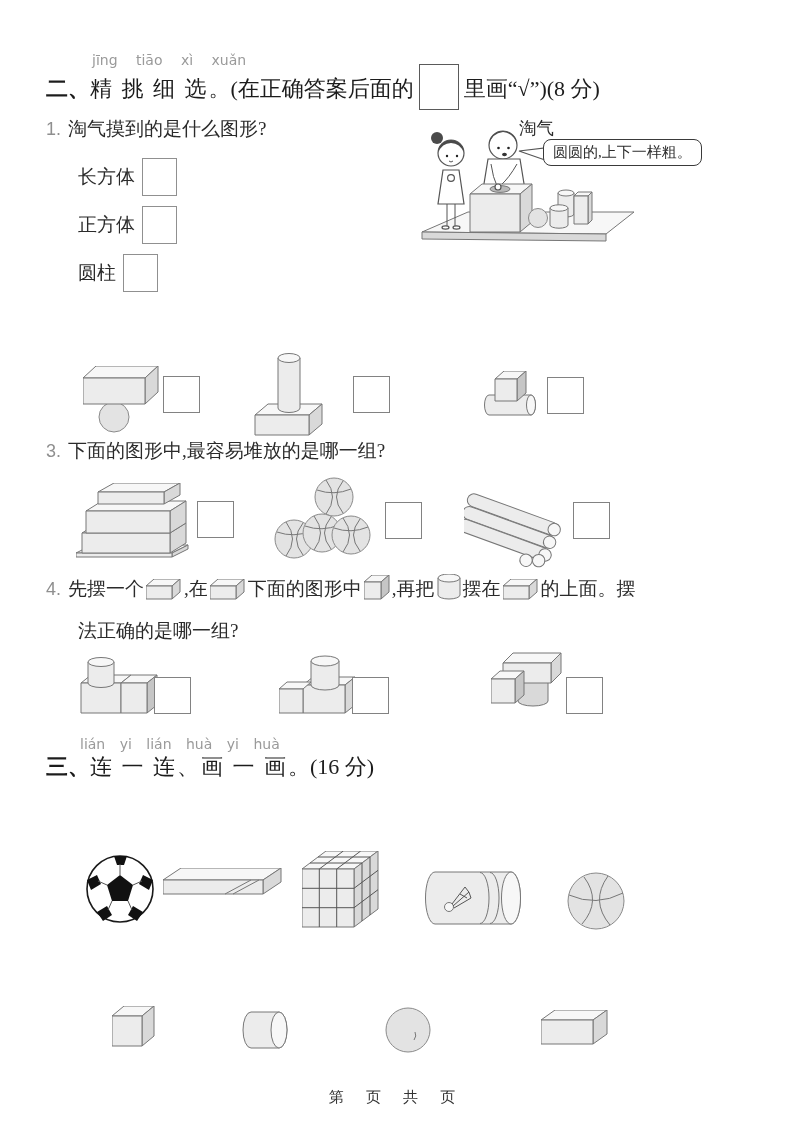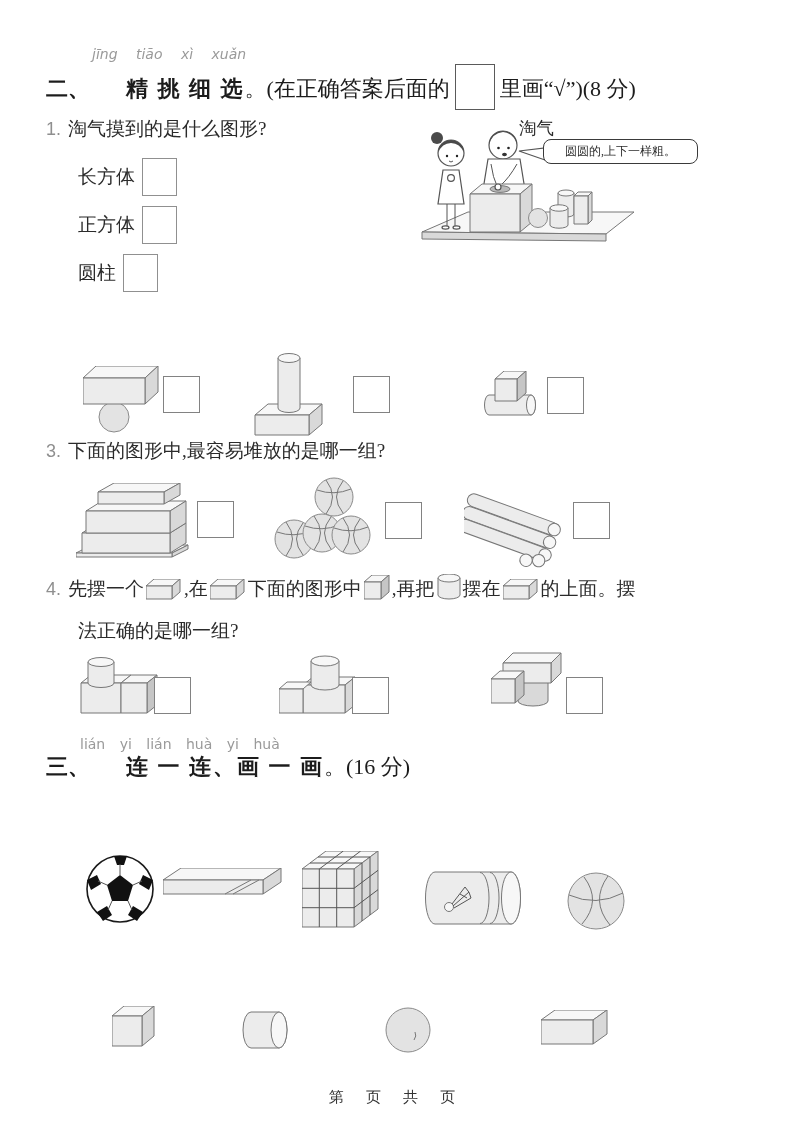--- a/index.html
+++ b/index.html
@@ -2,47 +2,47 @@
 <html><head>
 <meta charset="utf-8">
 <style>
   html,body{margin:0;padding:0;background:#fff;}
   .sheet{position:relative;width:793px;height:1122px;background:#ffffff;overflow:hidden;
          font-family:"Liberation Serif","DejaVu Serif",serif;color:#2b2b2b;}
   .abs{position:absolute;}
   .pinyin{font-family:"DejaVu Sans","Liberation Sans",sans-serif;color:#9a9a9a;font-size:14px;word-spacing:14px;}
   .heading{font-size:22px;color:#1c1c1c;white-space:nowrap;}
   .heading .num{font-weight:bold;}
-  .heading .htitle{font-weight:bold;letter-spacing:2px;margin-left:36px;}
+  .heading .htitle{font-weight:normal;letter-spacing:2px;}
   .hbox{display:inline-block;width:38px;height:44px;border:1.6px solid #5a5a5a;background:#fff;vertical-align:-14px;margin:0 5px;}
   .qline{font-size:19px;white-space:nowrap;}
   .qnum{color:#8f8f8f;font-family:"Liberation Sans","DejaVu Sans",sans-serif;font-size:18px;margin-right:7px;}
   .cb{display:inline-block;width:37px;height:37px;border:1.5px solid #828282;background:#fff;box-sizing:border-box;}
   .optbox{display:inline-block;width:35px;height:38px;border:1.5px solid #909090;background:#fff;box-sizing:border-box;vertical-align:middle;margin-left:7px;}
   .optrow{display:flex;align-items:center;font-size:19px;}
-  .bubble{border:1.6px solid #3a3a3a;border-radius:8px;background:#fff;font-size:12px;padding:3px 21px;white-space:nowrap;z-index:2;}
+  .bubble{border:1.6px solid #3a3a3a;border-radius:8px;background:#fff;font-size:15px;padding:3px 9px;white-space:nowrap;z-index:2;}
   .charlabel{font-size:17.5px;z-index:2;}
   .inlsvg{vertical-align:-5px;margin:0 2px;}
   .footer{font-family:"Liberation Sans","DejaVu Sans",sans-serif;font-size:15px;color:#333;letter-spacing:9px;}
   svg .f{fill:#ececec;stroke:#777;stroke-width:1;stroke-linejoin:round;}
   svg .t{fill:#f7f7f7;stroke:#777;stroke-width:1;stroke-linejoin:round;}
   svg .s{fill:#d9d9d9;stroke:#777;stroke-width:1;stroke-linejoin:round;}
   svg .s2{fill:#c6c6c6;stroke:#777;stroke-width:1;stroke-linejoin:round;}
   svg .sp{fill:#e3e3e3;stroke:#8a8a8a;stroke-width:1;}
   svg .ln{fill:none;stroke:#777;stroke-width:1;}
   svg .ln2{fill:none;stroke:#555;stroke-width:1;}
   svg .dk{fill:#4a4a4a;stroke:none;}
   svg .wh{fill:#ffffff;stroke:#555;stroke-width:1.2;}
 </style>
 </head>
 <body>
 
 <div class="sheet">
 
-  <div class="abs pinyin" style="left:92px;top:46px;font-style:italic;">jīng tiāo xì xuǎn</div>
+  <div class="abs pinyin" style="left:92px;top:52px;">jīng tiāo xì xuǎn</div>
   <div class="abs heading" style="left:46px;top:64px;">
     <span class="num">二、</span><span class="htitle">精 挑 细 选</span><span>。(在正确答案后面的</span><span class="hbox"></span><span>里画“√”)(8 分)</span>
   </div>
 
   <div class="abs qline" style="left:46px;top:116px;">
     <span class="qnum">1.</span><span>淘气摸到的是什么图形?</span>
   </div>
 
   <div class="abs" style="left:408px;top:112px;z-index:1;">
     <svg width="235" height="146" viewBox="0 0 235 146">

